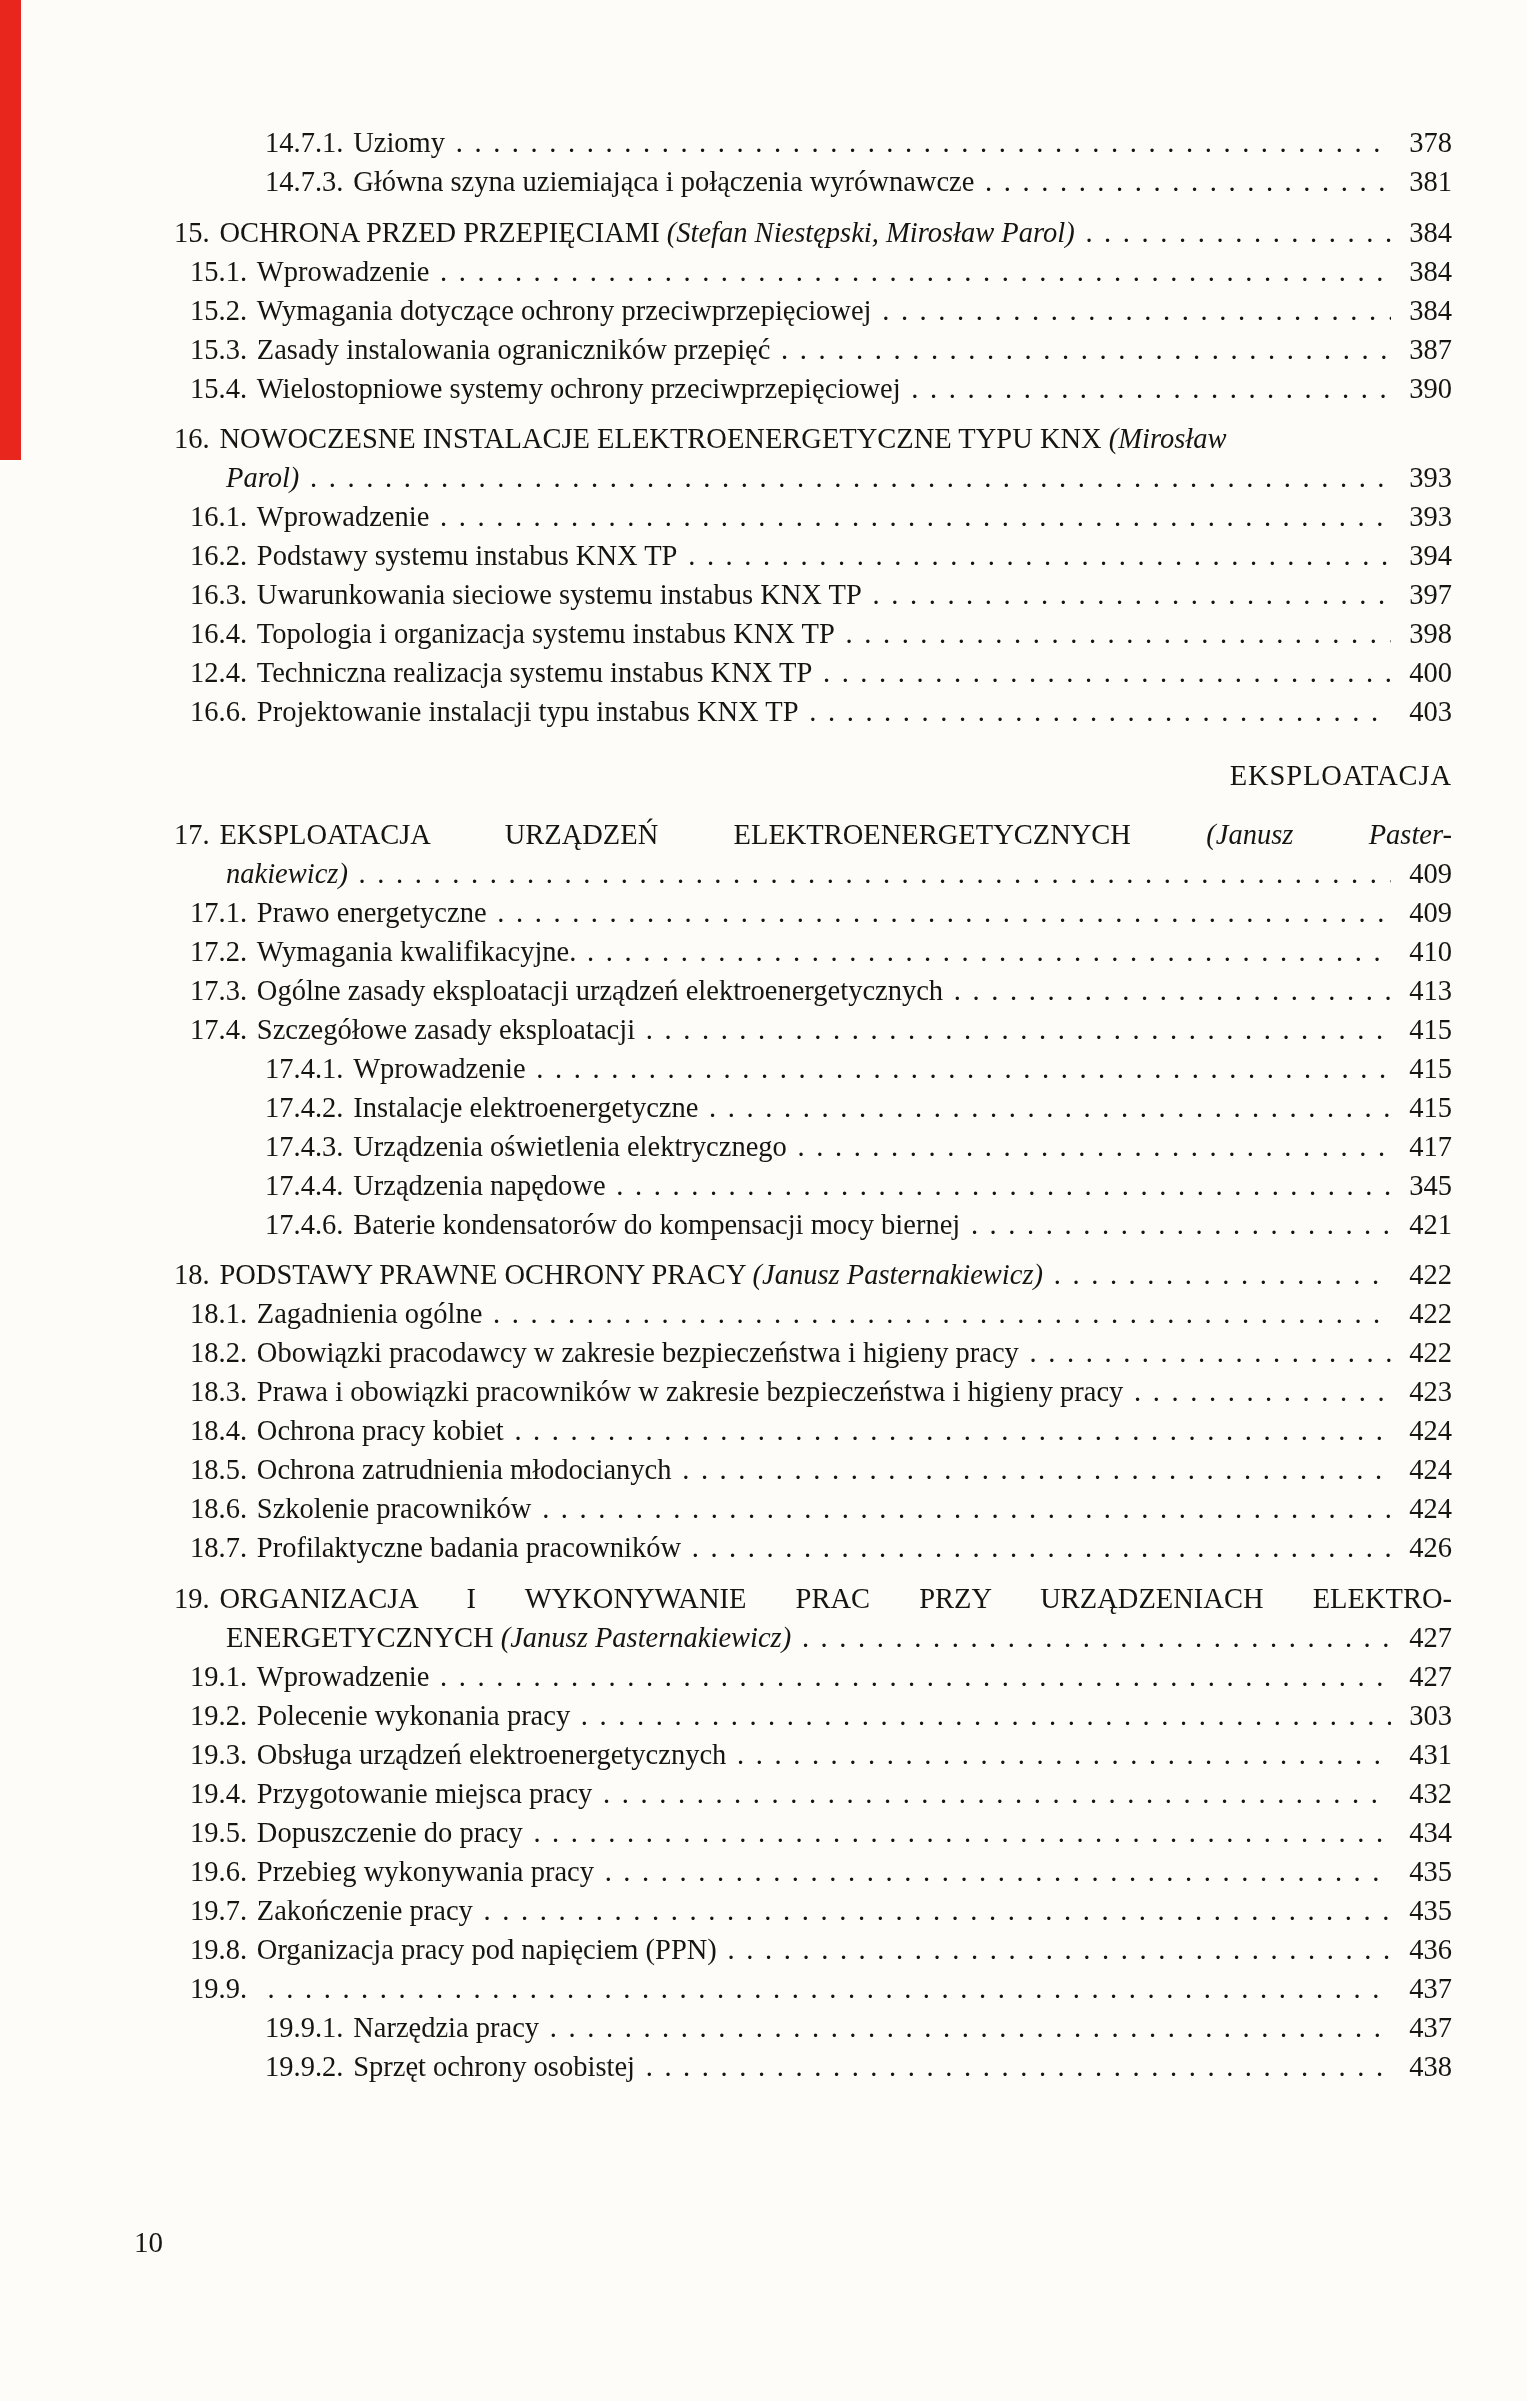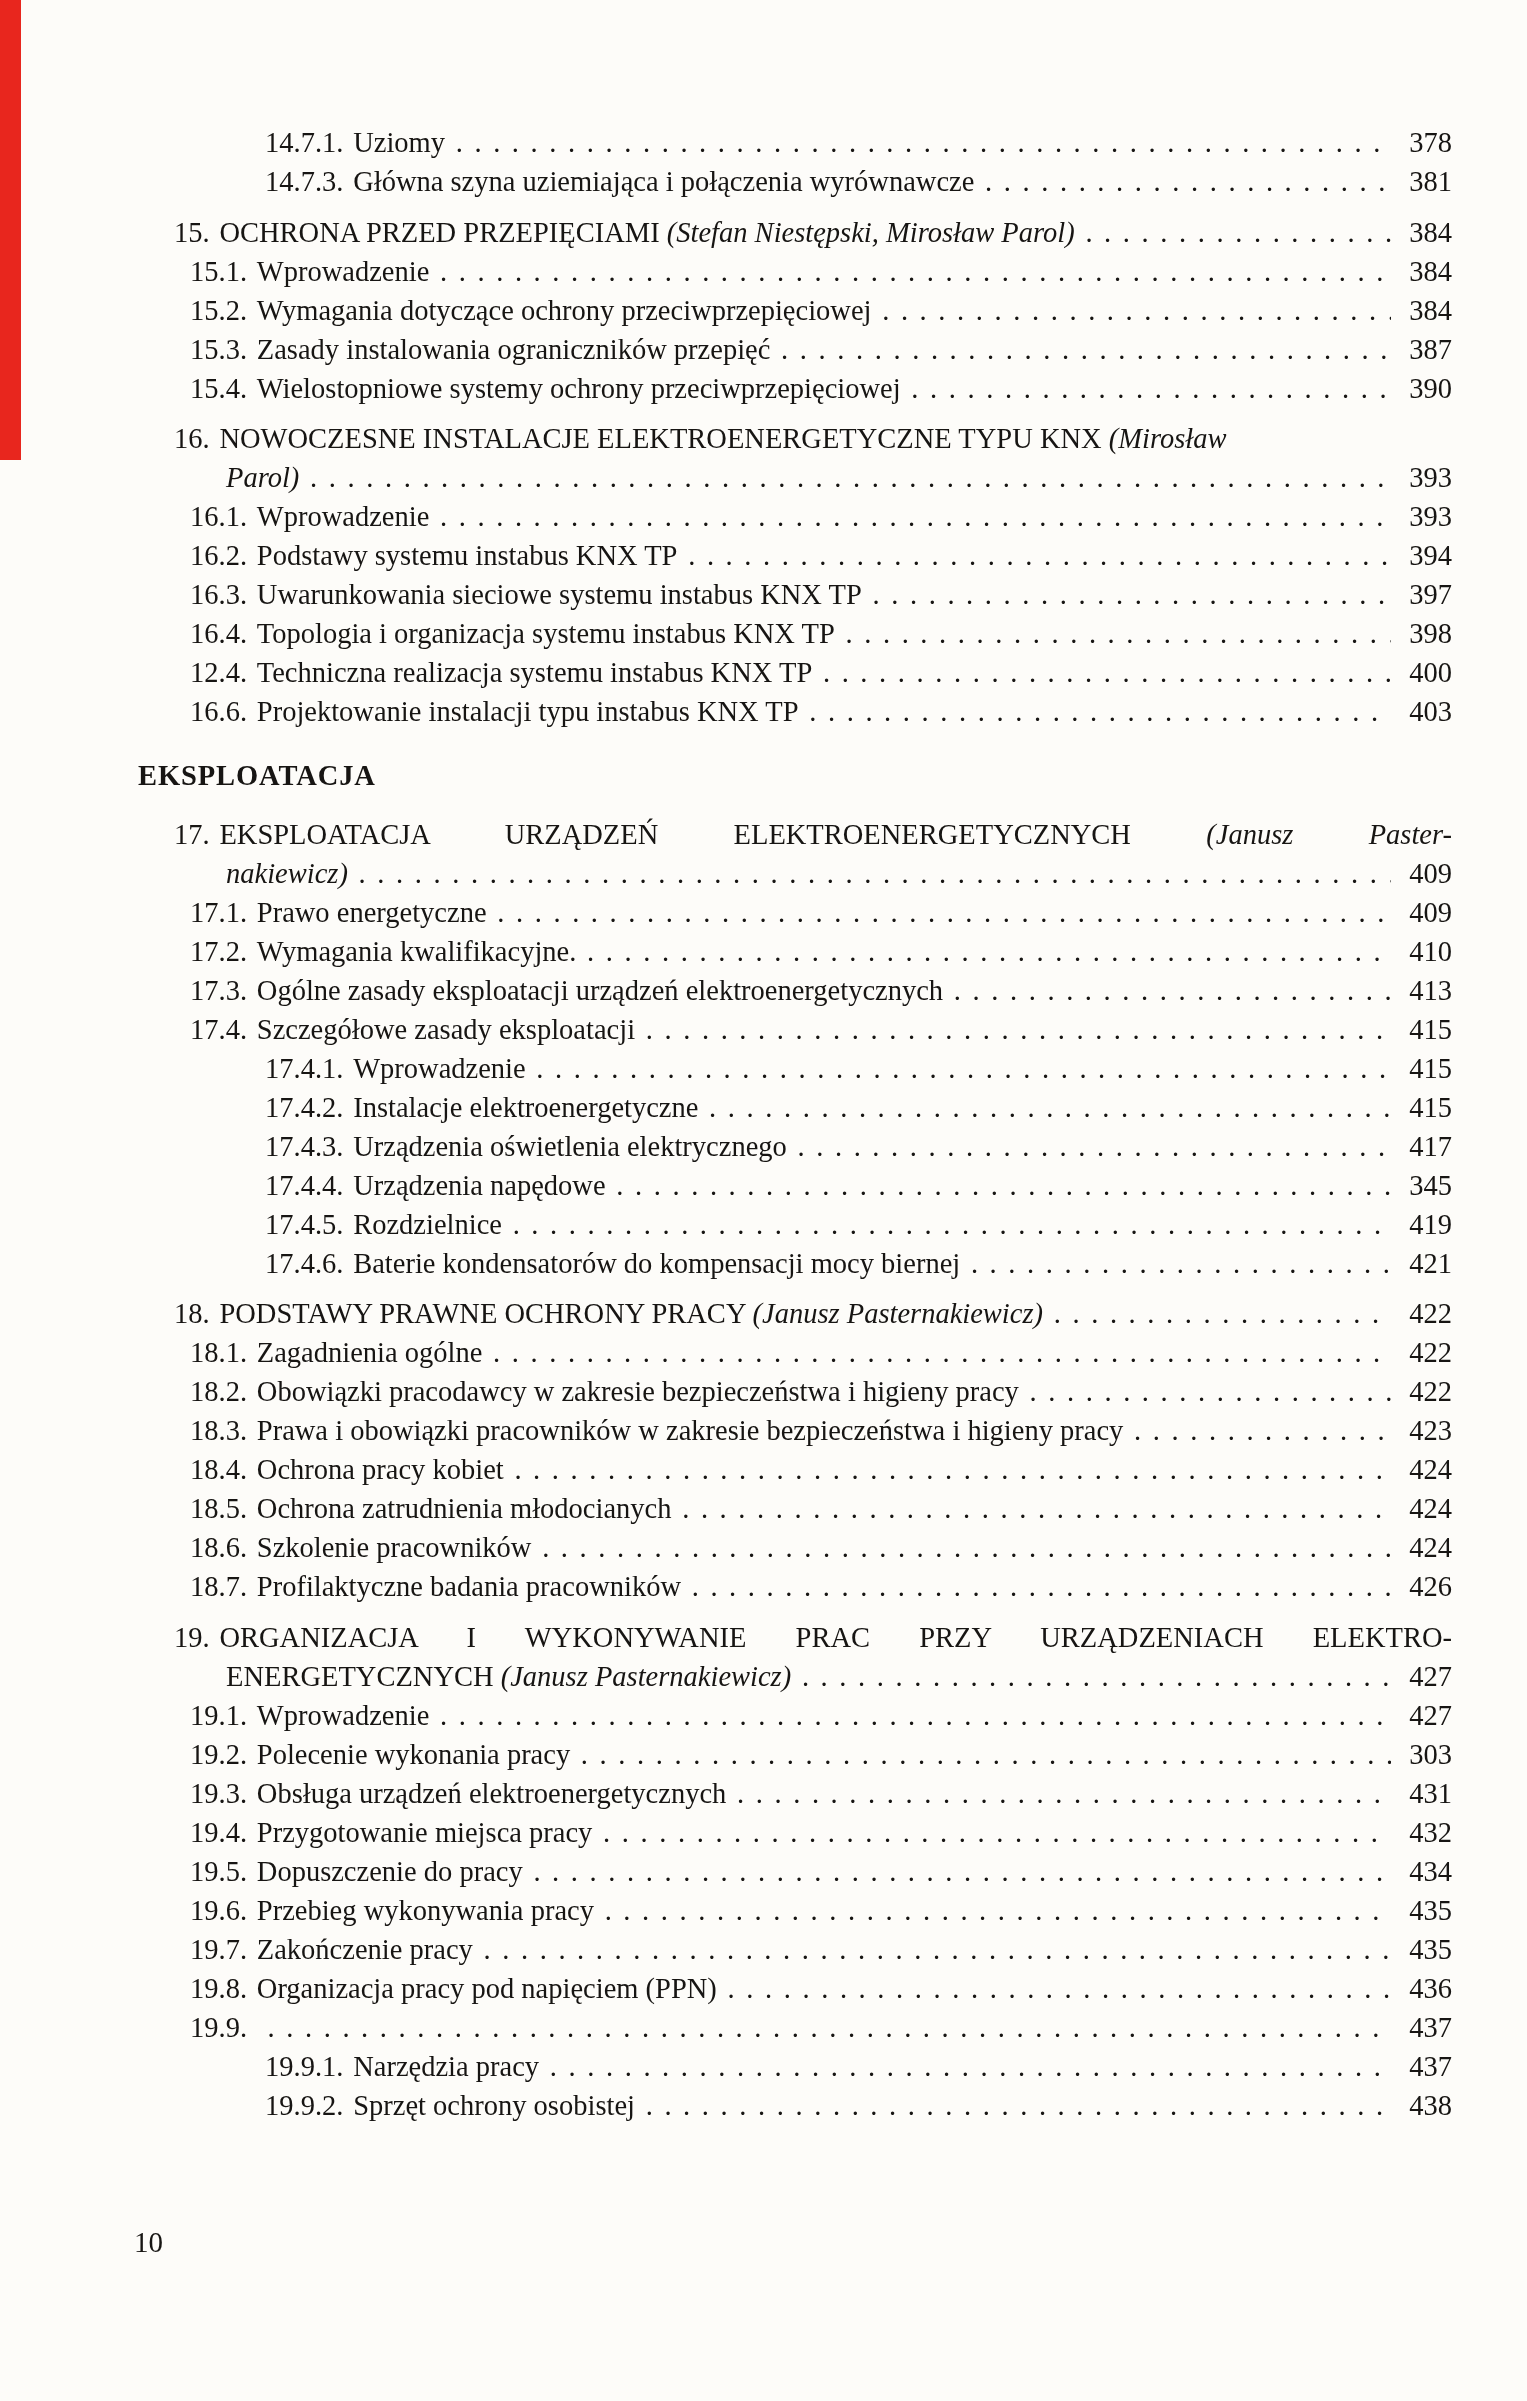--- a/index.html
+++ b/index.html
@@ -46,22 +46,22 @@
     white-space: nowrap;
     margin: 0 9px 0 10.7px;
     min-width: 0;
   }
   .leader::after {
     content: "........................................................................................................................................................";
     letter-spacing: 11.6px;
   }
   .pg { flex: 0 0 auto; width: 52px; text-align: right; }
   .section-heading {
-    text-align: left;
-    font-weight: bold;
+    text-align: right;
+    font-weight: normal;
     letter-spacing: 0.9px;
     line-height: 39px;
     margin: 25px 0 19.6px 0;
   }
   .footer-page {
     position: absolute;
     left: 134px; top: 2226px;
     font-size: 29px;
   }
   i { font-style: italic; }
@@ -255,28 +255,20 @@
       <div class="entry level-3">
         <div class="line">
           <span class="num">17.4.4.</span>
           <span class="txt"><span>Urządzenia napędowe</span></span>
           <span class="leader"></span>
           <span class="pg">345</span>
         </div>
       </div>
       <div class="entry level-3">
         <div class="line">
-          <span class="num">17.4.5.</span>
-          <span class="txt"><span>Rozdzielnice</span></span>
-          <span class="leader"></span>
-          <span class="pg">419</span>
-        </div>
-      </div>
-      <div class="entry level-3">
-        <div class="line">
           <span class="num">17.4.6.</span>
           <span class="txt"><span>Baterie kondensatorów do kompensacji mocy biernej</span></span>
           <span class="leader"></span>
           <span class="pg">421</span>
         </div>
       </div>
       <div class="entry level-1">
         <div class="line">
           <span class="num">18.</span>
           <span class="txt"><span>PODSTAWY PRAWNE OCHRONY PRACY </span><i>(Janusz Pasternakiewicz)</i></span>

